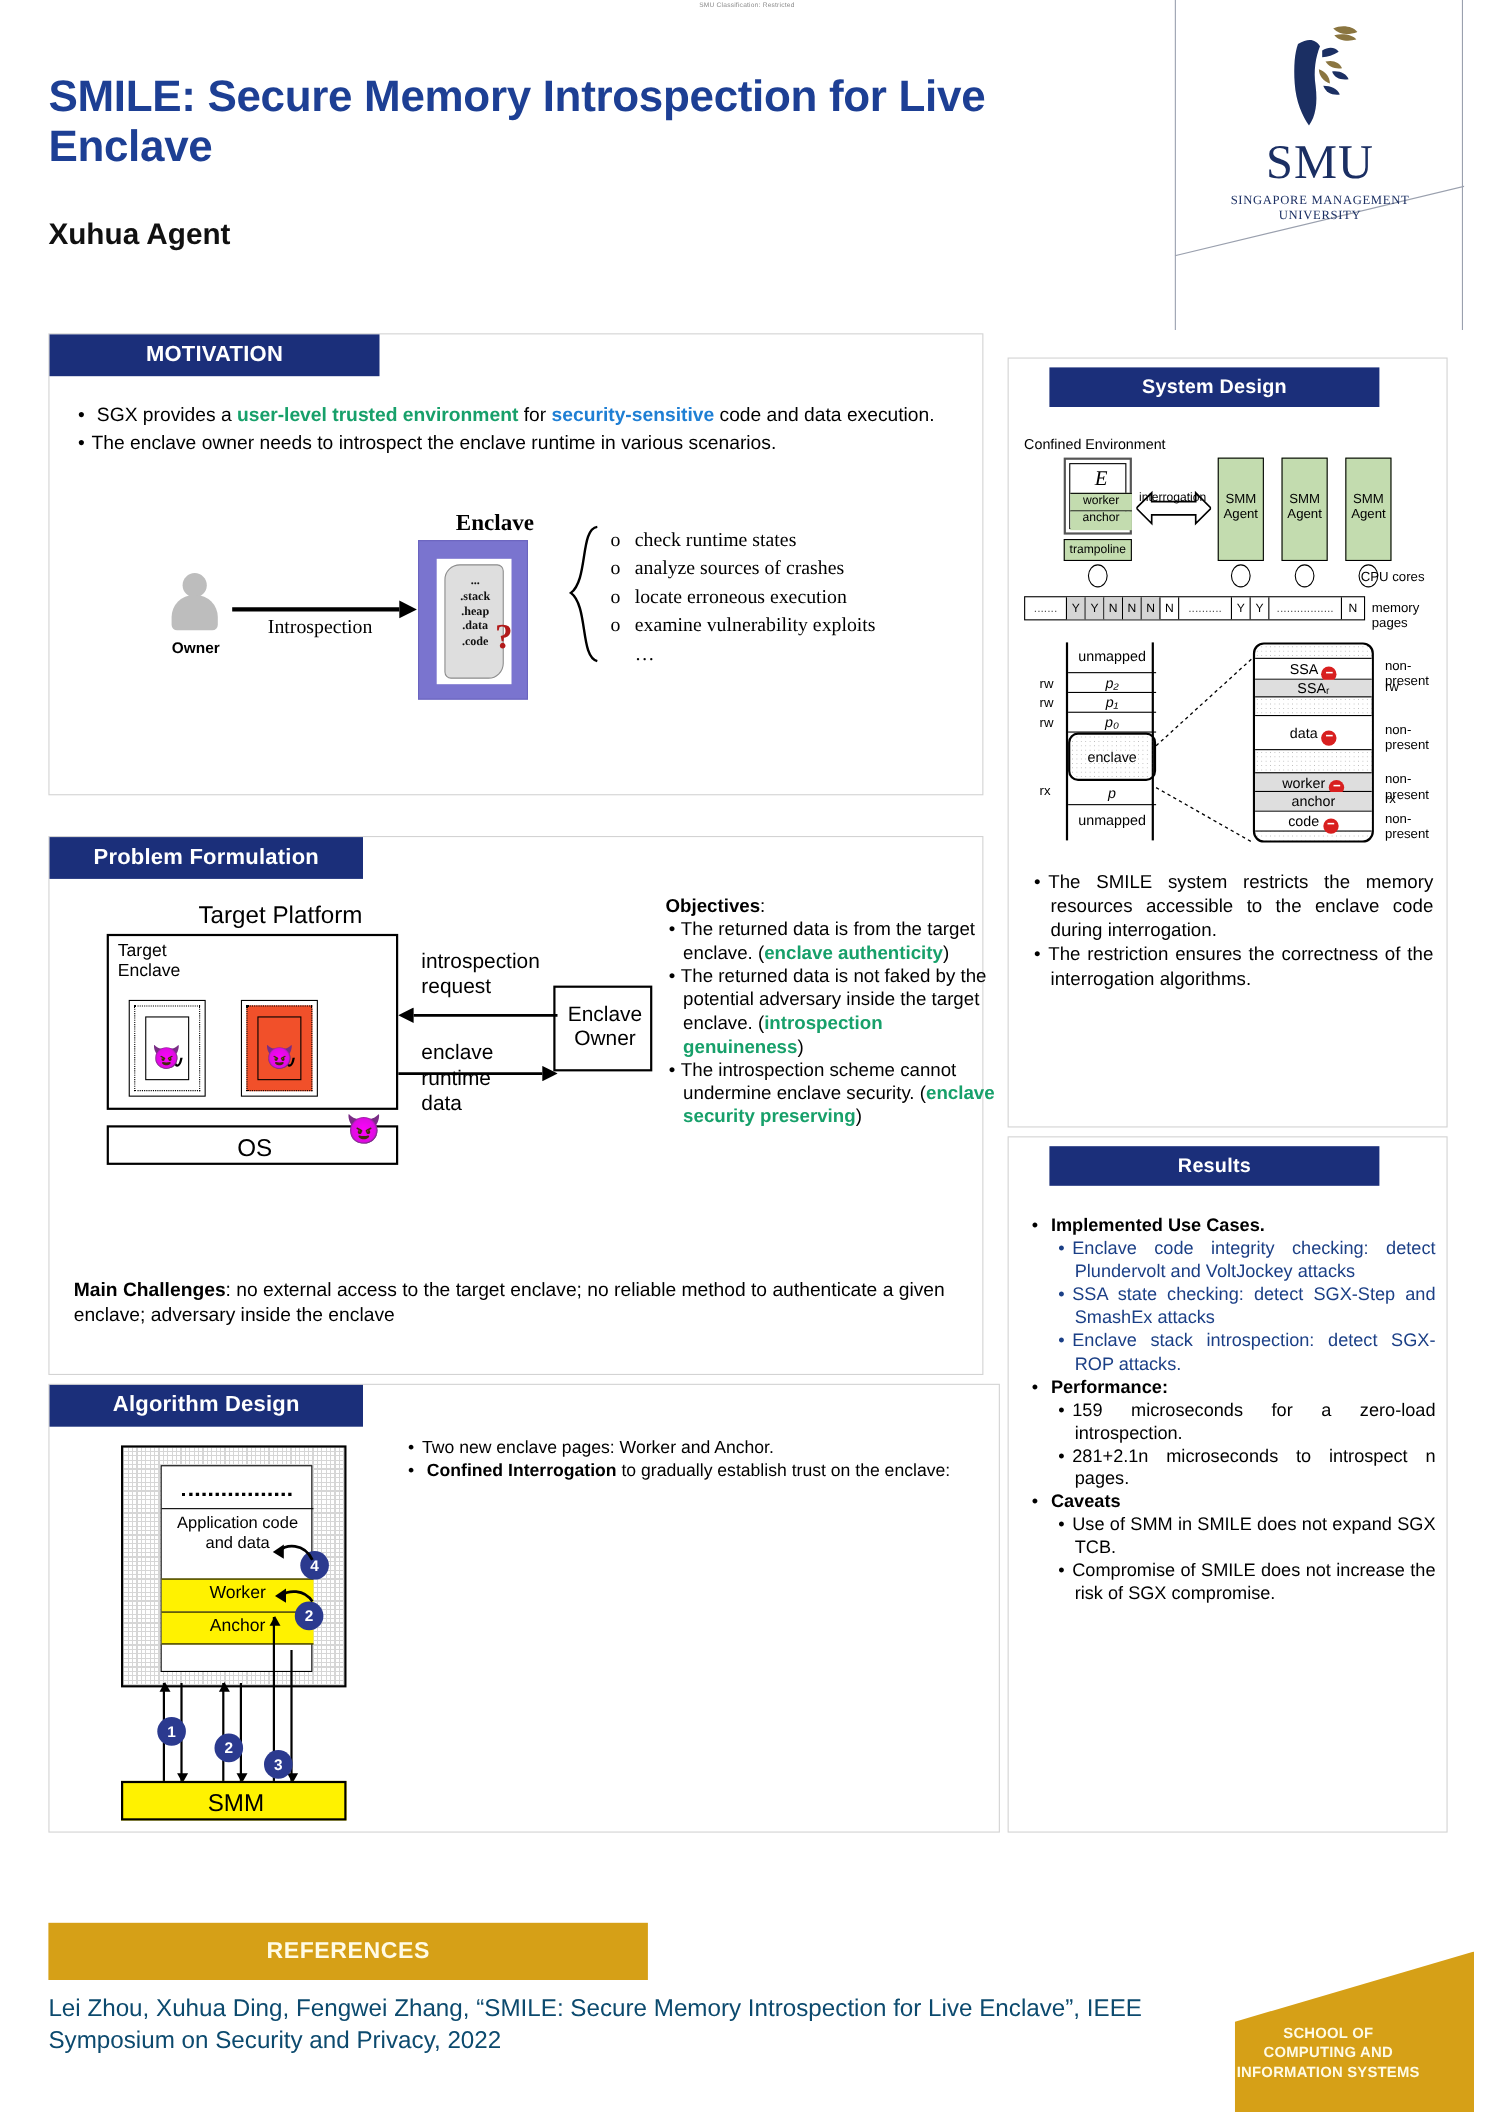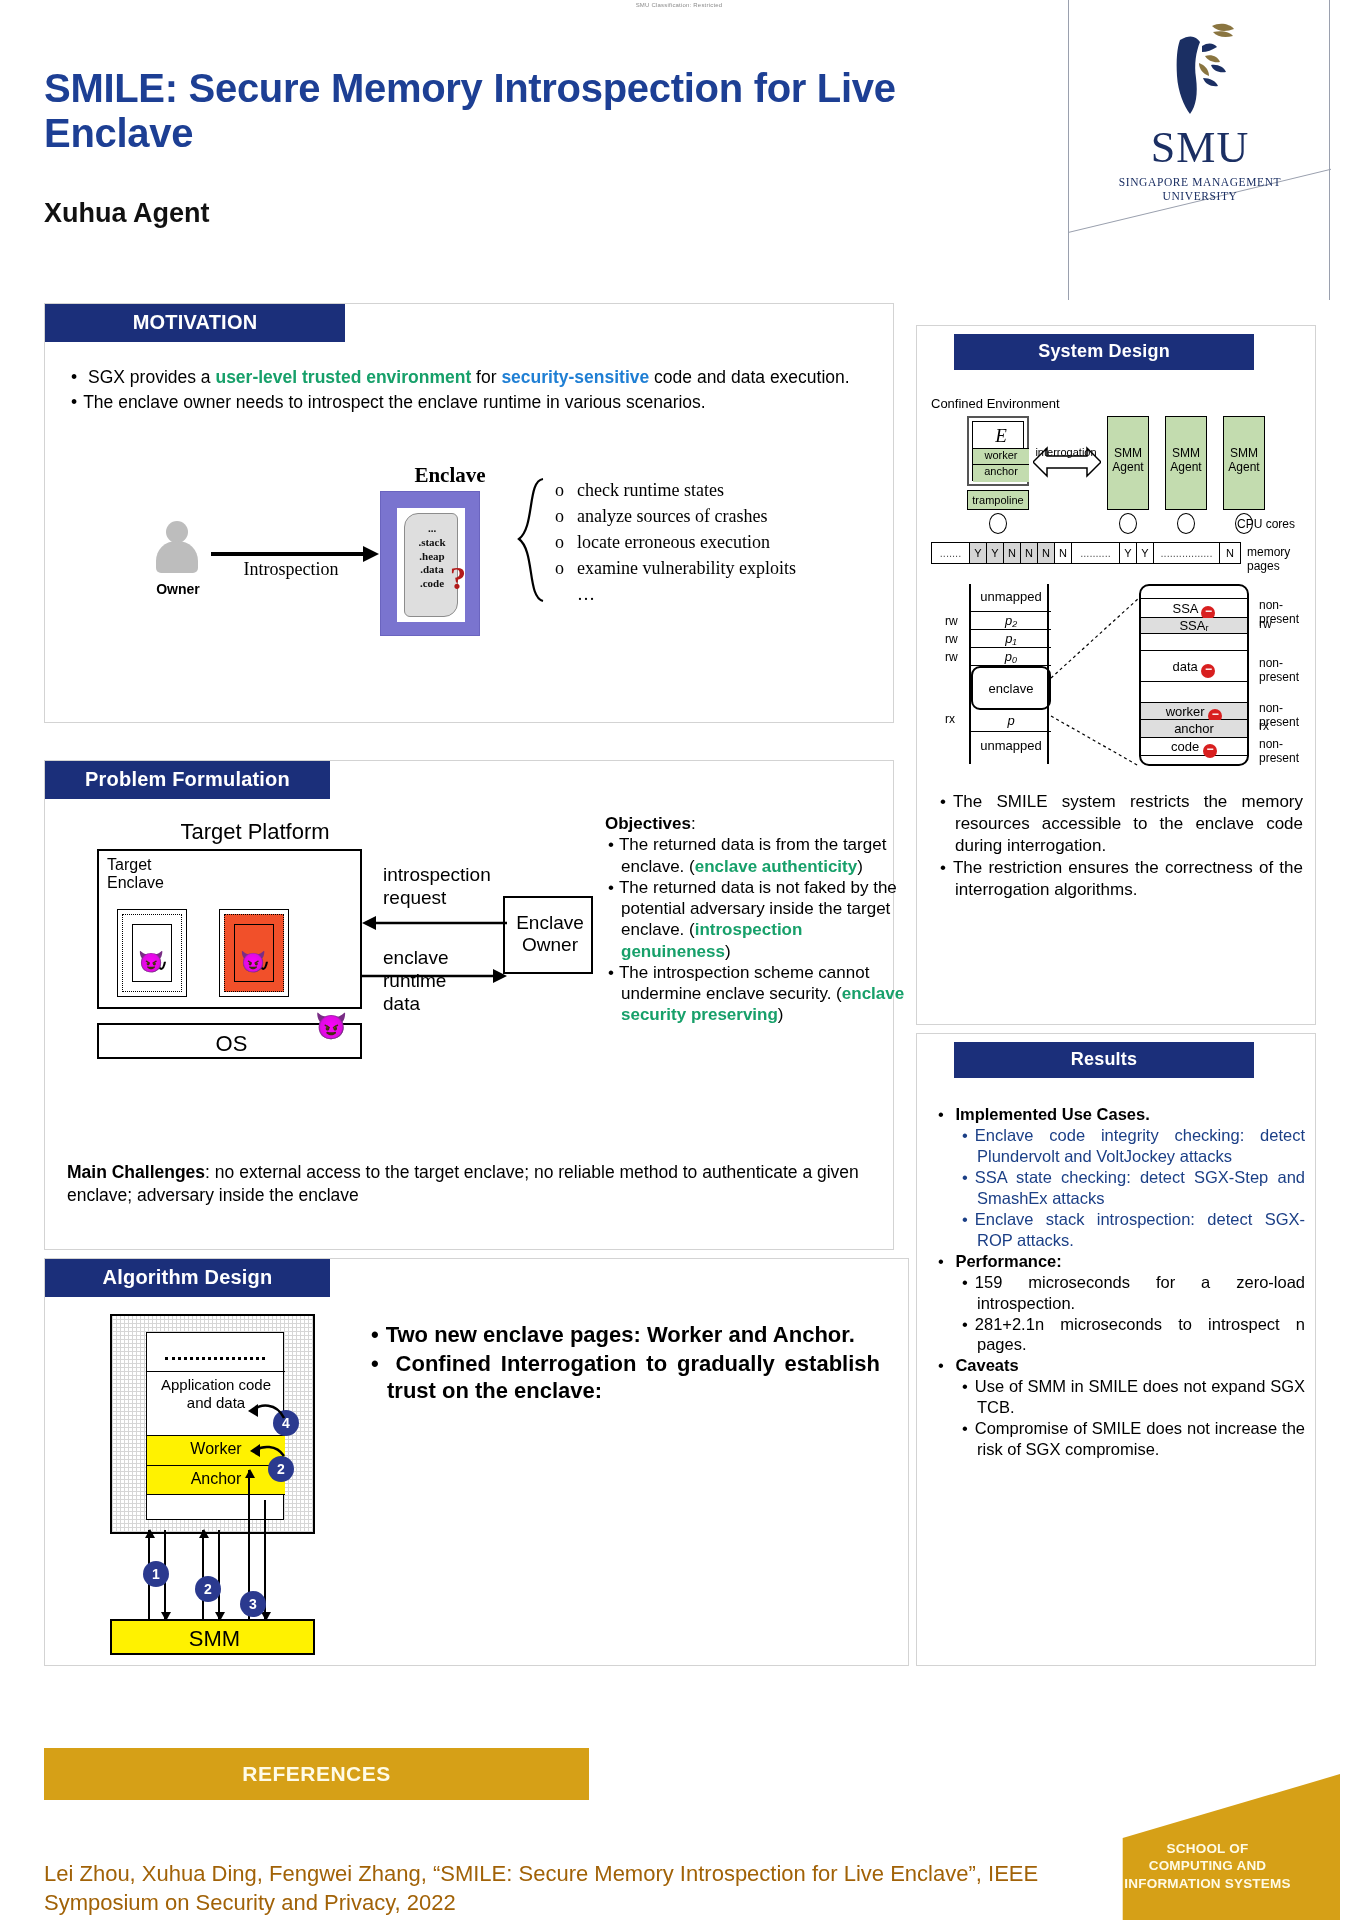--- a/index.html
+++ b/index.html
@@ -177,21 +177,21 @@
              background:#fff200; border:2px solid #000; }
   .smm-text { position:absolute; left:0; top:5px; width:205px; text-align:center; font-size:22px; }
   .badge { position:absolute; width:26px; height:26px; border-radius:50%;
            background:#2b3a8f; color:#fff; font-size:14px; font-weight:bold;
            text-align:center; line-height:26px; }
   .vline { position:absolute; width:0; border-left:2px solid #000; }
   .arrowdown:after{ content:""; position:absolute; left:-5px; bottom:-1px;
      border-left:5px solid transparent; border-right:5px solid transparent; border-top:9px solid #000; }
   .arrowup:after{ content:""; position:absolute; left:-5px; top:-1px;
      border-left:5px solid transparent; border-right:5px solid transparent; border-bottom:9px solid #000; }
-  .algo-text { position:absolute; left:320px; top:62px; width:515px; font-size:22px; line-height:1.26;font-weight:bold; }
+  .algo-text { position:absolute; left:320px; top:48px; width:515px; font-size:16px; line-height:1.26; }
   .algo-text ul { margin:0; padding-left:22px; list-style:none; }
   .algo-text li { margin-bottom:1px; text-align:justify; }
   .algo-text li:before { content:"\2022"; margin-left:-16px; margin-right:7px; }
   .algo-text ul ul { padding-left:26px; margin-top:0; }
 
   
   #system { left:916px; top:325px; width:400px; height:700px; }
   #system .bar { position:absolute; left:37px; top:8px; width:300px; }
   .conf-env { position:absolute; left:14px; top:70px; font-size:13px; }
   .sd-fig { position:absolute; left:0; top:88px; width:400px; height:180px; }
@@ -238,21 +238,21 @@
   .res-body b { font-weight:bold; }
 
   
   .ref-bar {
     position:absolute; left:44px; top:1748px; width:545px; height:52px;
     background:#d6a017; color:#fffbe6; font-weight:bold; font-size:21px;
     text-align:center; line-height:52px; letter-spacing:.5px;
   }
   .ref-text {
     position:absolute; left:44px; top:1812px; width:1000px;
-    font-size:22px; line-height:1.3; color:#a16207;margin-top:48px;
+    font-size:22px; line-height:1.3; color:#0c4a6e;
   }
   .scis-logo { position:absolute; left:1075px; top:1768px; width:265px; height:152px; overflow:hidden; }
   .scis-shape {
     position:absolute; left:0; top:0; width:265px; height:152px;
     background:#d6a017;
     clip-path: polygon(18% 46%, 100% 4%, 100% 100%, 18% 100%);
   }
   .scis-text {
     position:absolute; left:0; top:72px; width:265px; text-align:center;
     color:#fffbe6; font-size:13.5px; font-weight:bold; line-height:1.28;

